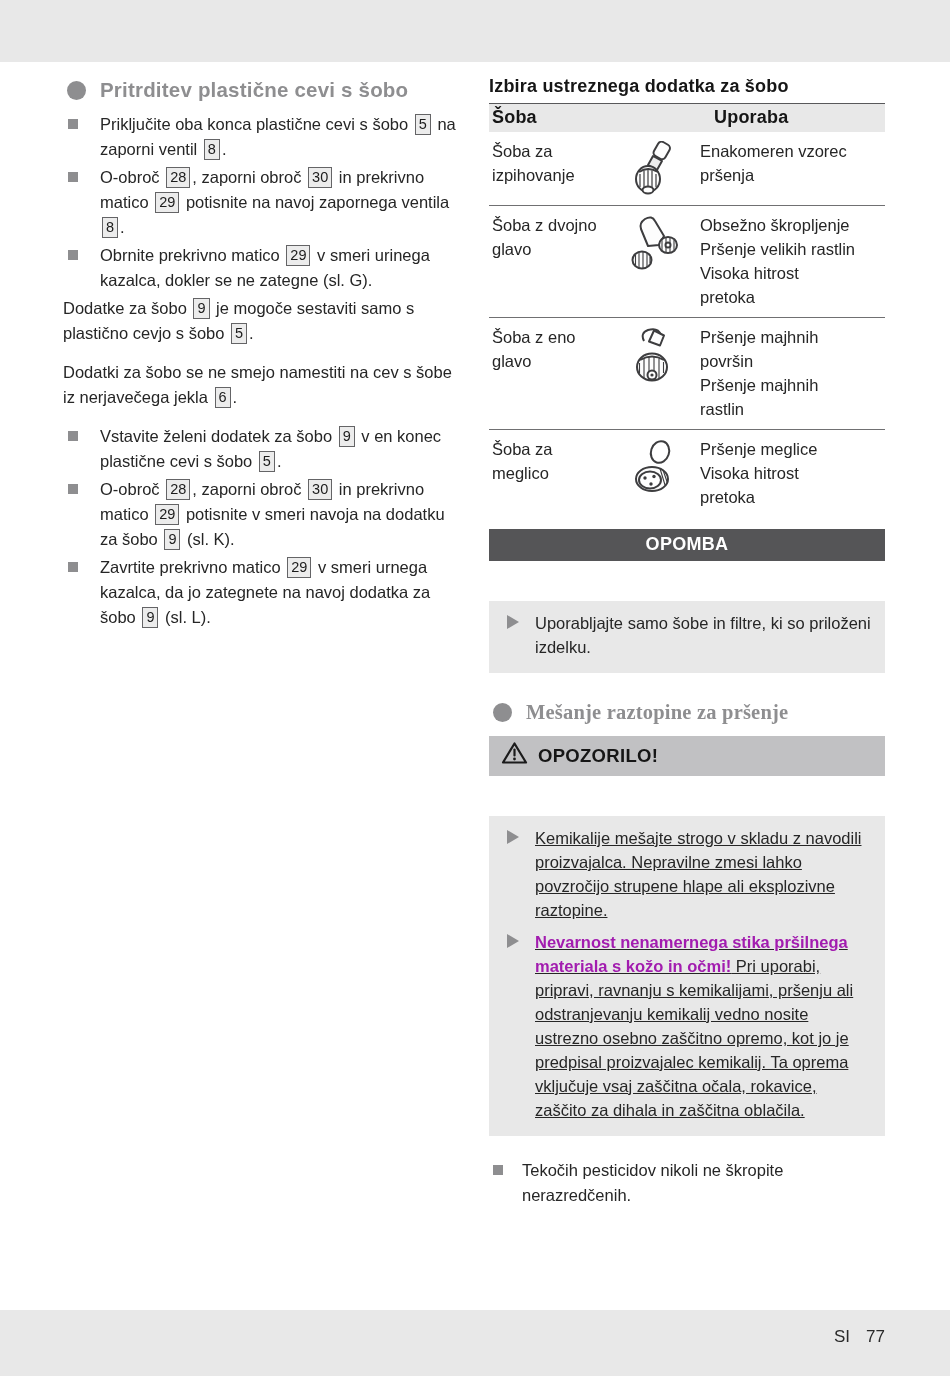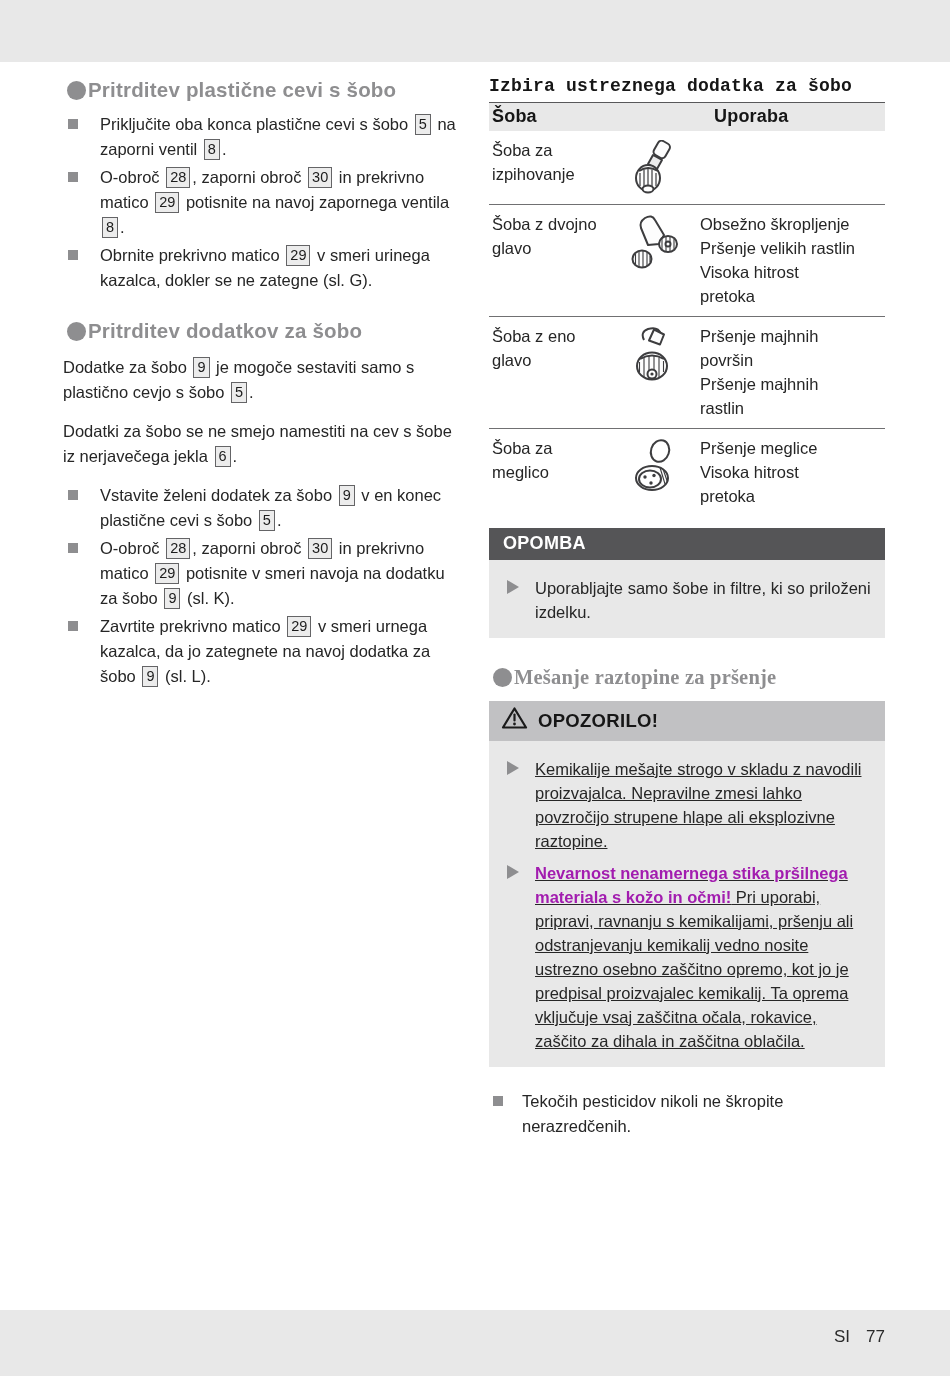--- a/index.html
+++ b/index.html
@@ -14,54 +14,54 @@
   .page{position:relative;width:950px;height:1376px;background:#ffffff;overflow:hidden;}
   .band{position:absolute;left:0;width:950px;background:var(--band);}
   .band.top{top:0;height:62px;}
   .band.bottom{top:1310px;height:66px;padding-left:44px;}
   .pageno{position:absolute;top:17px;right:65px;font-size:17px;color:#2a2a2a;display:flex;gap:16px;}
   .content{position:absolute;top:62px;left:0;width:950px;height:1248px;}
   .col{position:absolute;top:0;}
   .col.left{left:63px;width:402px;}
   .col.right{left:489px;width:396px;}
 
-  .sec{display:flex;align-items:center;gap:2px;padding-left:4px;
+  .sec{display:flex;align-items:center;gap:14px;padding-left:4px;
        font-weight:bold;font-size:20.5px;letter-spacing:.2px;color:var(--heading);}
   .dot{width:19px;height:19px;border-radius:50%;background:var(--heading);flex:none;}
 
   .body-text{font-size:16.5px;line-height:25px;color:var(--text);}
   .sec1{margin:16px 0 10px;}
   .sec2{margin:26px 0 12px;}
   .sec3{margin:28px 0 12px;font-family:Liberation Serif, serif;}
   p.para{margin:0 0 14px;}
   .blist{list-style:none;}
   .blist.m-top{margin-top:14px;}
   .bullet-item{position:relative;padding-left:37px;margin-bottom:3px;}
   .bullet-item .sq{position:absolute;left:5px;top:7px;width:10px;height:10px;background:var(--heading);}
   .col.right .bullet-item{padding-left:33px;}
   .col.right .bullet-item .sq{left:4px;}
 
   .ref{display:inline-block;min-width:15px;padding:0 3px;margin:0 2px;text-align:center;
        border:1.5px solid var(--ref-border);background:var(--ref-bg);
        font-size:14.5px;line-height:19px;transform:translateY(-1px);color:#1c1c1c;}
 
-  .tbl-title{margin:14px 0 6px;font-size:18px;font-weight:bold;color:#161616;letter-spacing:.2px;font-family:Liberation Mono, monospace;}
+  .tbl-title{margin:14px 0 6px;font-size:18px;font-weight:bold;color:#161616;letter-spacing:.2px;}
   .tbl{border-top:1.5px solid #58585a;}
   .thead{display:grid;grid-template-columns:222px 1fr;background:var(--band);
          font-weight:bold;font-size:18px;color:#161616;padding:3px 8px 4px 3px;letter-spacing:.2px;}
   .trow{display:grid;grid-template-columns:116px 92px 1fr;padding:7px 0 8px 3px;}
   .trow + .trow{border-top:1.5px solid var(--divider);}
   .tname{font-size:16.5px;line-height:24px;}
   .ticon{display:flex;align-items:flex-start;justify-content:center;padding-top:2px;}
   .tuse{font-size:16.5px;line-height:24px;white-space:pre-line;}
 
   .note{margin-top:12px;}
   .box-header{background:var(--note-header-bg);color:var(--note-header-text);
-              font-weight:bold;font-size:18px;letter-spacing:.3px;padding:5px 14px 6px;}
-  .box-body{background:var(--box-body-bg);padding:16px 14px 14px;}
+              font-weight:bold;font-size:18px;letter-spacing:.3px;padding:5px 14px 6px;text-align:center;}
+  .box-body{background:var(--box-body-bg);padding:10px 14px 14px;margin-top:40px;}
   .tri-item{position:relative;padding-left:32px;margin-bottom:8px;
             font-size:16.5px;line-height:24px;}
   .tri-item:last-child{margin-bottom:0;}
   .tri{position:absolute;left:4px;top:4px;width:0;height:0;
        border-left:12px solid var(--heading);border-top:7px solid transparent;border-bottom:7px solid transparent;}
   .warn{margin-top:12px;}
   .warn-header{display:flex;align-items:center;gap:10px;background:var(--warning-header-bg);
                color:#161616;font-weight:bold;font-size:18.5px;letter-spacing:.3px;padding:5px 12px 6px;}
   .warn .box-body{background:var(--box-body-bg);text-decoration:underline;}
   .tri-item strong{color:#a21caf;}
@@ -88,24 +88,20 @@
         <li class="bullet-item">
           <span class="sq"></span>
           <span>O-obroč <span class="ref">28</span>, zaporni obroč <span class="ref">30</span> in prekrivno matico <span class="ref">29</span> potisnite na navoj zapornega ventila <span class="ref">8</span>.</span>
         </li>
         <li class="bullet-item">
           <span class="sq"></span>
           <span>Obrnite prekrivno matico <span class="ref">29</span> v smeri urinega kazalca, dokler se ne zategne (sl. G).</span>
         </li>
       </ul>
 
-      <h2 class="sec sec2">
-        <span class="dot"></span>
-        <span>Pritrditev dodatkov za šobo</span>
-      </h2>
       <p class="para body-text">Dodatke za šobo <span class="ref">9</span> je mogoče sestaviti samo s plastično cevjo s šobo <span class="ref">5</span>.</p>
       <p class="para body-text">Dodatki za šobo se ne smejo namestiti na cev s šobe iz nerjavečega jekla <span class="ref">6</span>.</p>
       <ul class="blist m-top body-text">
         <li class="bullet-item">
           <span class="sq"></span>
           <span>Vstavite želeni dodatek za šobo <span class="ref">9</span> v en konec plastične cevi s šobo <span class="ref">5</span>.</span>
         </li>
         <li class="bullet-item">
           <span class="sq"></span>
           <span>O-obroč <span class="ref">28</span>, zaporni obroč <span class="ref">30</span> in prekrivno matico <span class="ref">29</span> potisnite v smeri navoja na dodatku za šobo <span class="ref">9</span> (sl. K).</span>
@@ -133,20 +129,22 @@
               <g stroke="#3d3d3f" stroke-width="2" fill="#fdfdfd" stroke-linejoin="round">
                 <rect x="24.5" y="1.5" width="13" height="16" rx="4" transform="rotate(30 31 9)"></rect>
                 <path d="M22 15 l9 5 -5 9 -9 -5 z" fill="#ececec"></path>
                 <ellipse cx="17" cy="38" rx="12" ry="13"></ellipse>
                 <path d="M8 31 Q17 25 27 31" fill="none"></path>
                 <path d="M9 33 V46 M13 29.5 V51 M17 28.5 V52 M21 29.5 V51 M25 33 V46" stroke-width="1.2" fill="none"></path>
                 <ellipse cx="17" cy="49" rx="5.5" ry="3.5" fill="#ffffff"></ellipse>
               </g>
             </svg>
           </div>
+          <div class="tuse">Enakomeren vzorec
+pršenja</div>
         </div>
 
         <div class="trow">
           <div class="tname">Šoba z dvojno glavo</div>
           <div class="ticon">
             <svg width="52" height="58" viewBox="0 0 52 58">
               <g stroke="#3d3d3f" stroke-width="2" fill="#fdfdfd" stroke-linejoin="round">
                 <path d="M17 4 q7 -4 10 2 l9 15 -5 9 -11 1 -7 -17 q-2 -6 4 -10 z"></path>
                 <ellipse cx="40" cy="30" rx="9" ry="8"></ellipse>
                 <path d="M34 24 V36 M38 22.5 V37.5 M42 22.5 V37.5 M46 25 V35" stroke-width="1.1" fill="none"></path>

